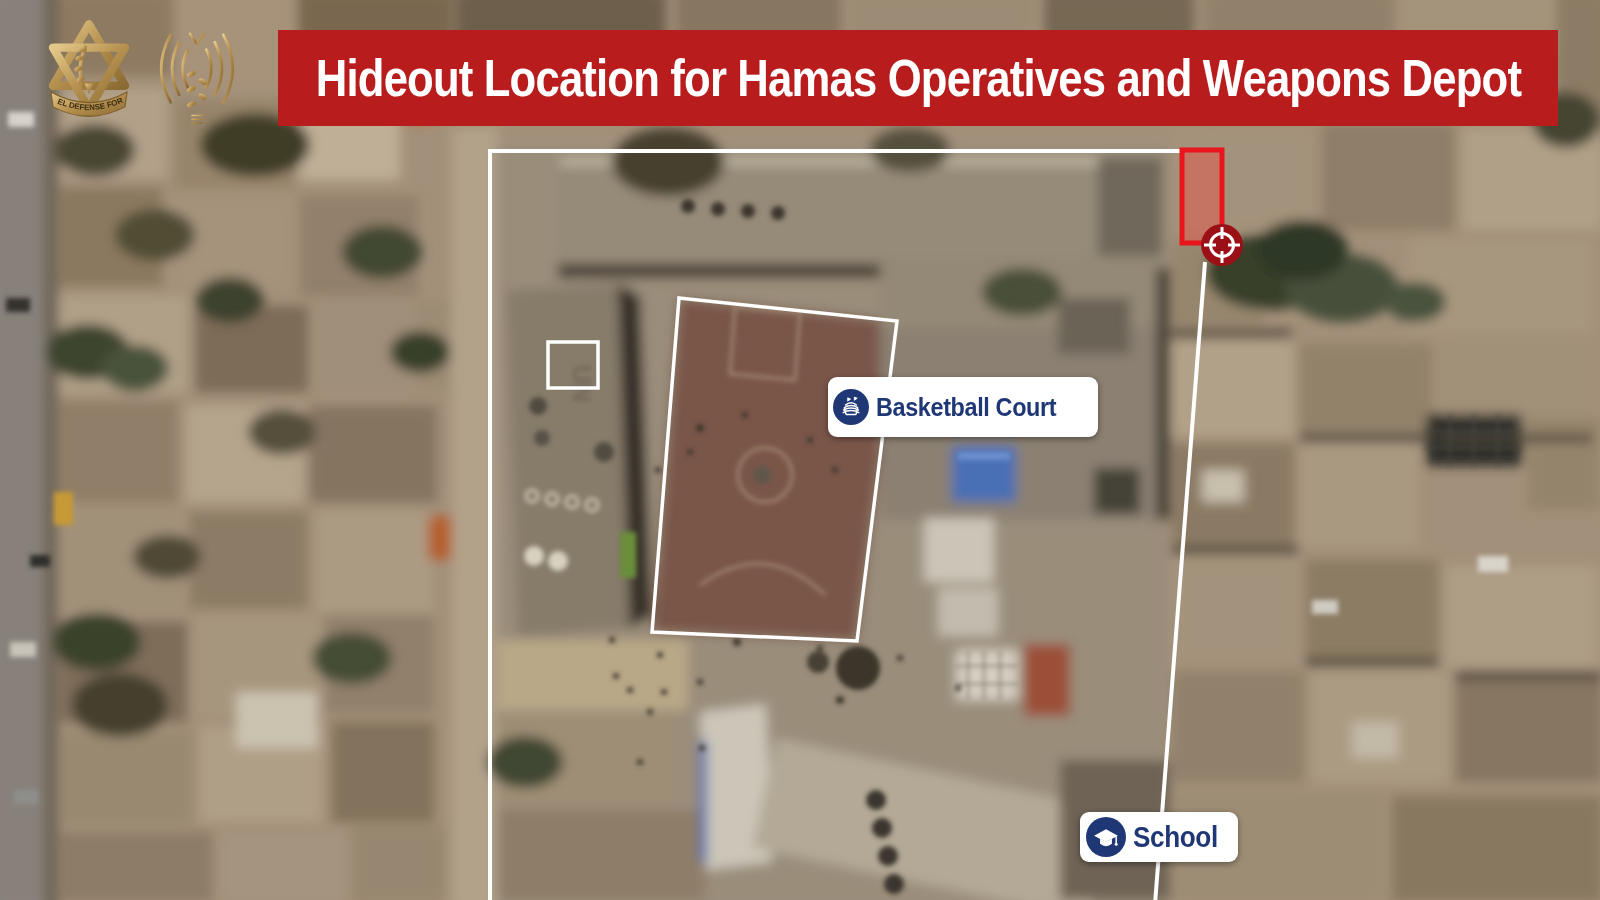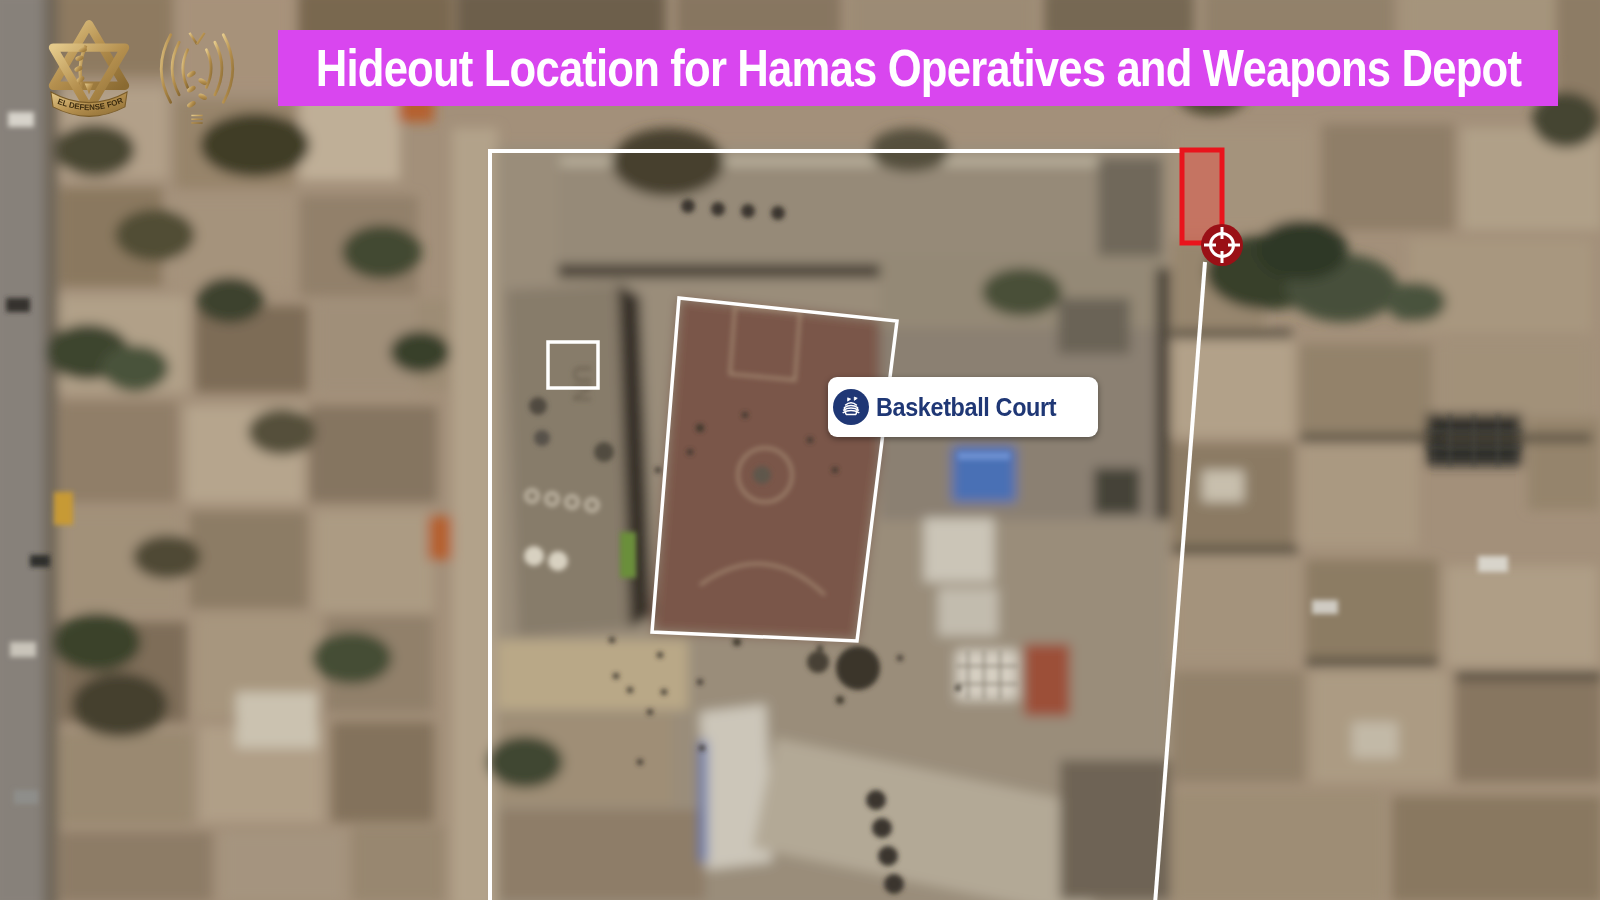--- a/index.html
+++ b/index.html
@@ -1,22 +1,22 @@
 <!DOCTYPE html>
 <html><head>
 <meta charset="utf-8">
 <style>
   html,body{margin:0;padding:0;background:#000;}
   .stage{position:relative;width:1600px;height:900px;overflow:hidden;
          font-family:"Liberation Sans",sans-serif;background:#a3907a;}
   .stage svg.sat{position:absolute;left:0;top:0;}
 
   
-  .banner{position:absolute;left:278px;top:30px;width:1280px;height:76px;
-          background:#d946ef;display:flex;align-items:center;justify-content:center;}
+  .banner{position:absolute;left:278px;top:30px;width:1280px;height:96px;
+          background:#b91c1c;display:flex;align-items:center;justify-content:center;}
   .banner .title{color:#ffffff;font-size:52px;font-weight:bold;white-space:nowrap;
           transform:scaleX(.84);letter-spacing:-1px;}
 
   
   .logo{position:absolute;}
   #logo-idf{left:36px;top:18px;width:106px;height:110px;}
   #logo-antenna{left:150px;top:22px;width:94px;height:110px;}
 
   
   .map-label{position:absolute;display:flex;align-items:center;background:#ffffff;
@@ -335,14 +335,25 @@
         <path d="M8.5,22 Q18,16.5 27.5,22"></path>
         <path d="M8,25 Q18,19.5 28,25"></path>
         <path d="M10,19 L12,27 M26,19 L24,27 M12,27 h12"></path>
         <path d="M14,11 v-4 l3.5,1.5 z" fill="#ffffff" stroke-width="1"></path>
         <path d="M22,10 v-4 l3.5,1.5 z" fill="#ffffff" stroke-width="1"></path>
       </svg>
     </span>
     <span class="txt">Basketball Court</span>
   </div>
 
+  <div class="map-label" id="label-school">
+    <span class="icon-circle">
+      <svg width="34" height="34" viewBox="0 0 40 40">
+        <polygon points="20,11 34,18.5 20,26 6,18.5" fill="#ffffff"></polygon>
+        <path d="M13,22 L13,28 Q20,33.5 27,28 L27,22 L20,25.7 Z" fill="#ffffff"></path>
+        <line x1="32" y1="19" x2="32" y2="27" stroke="#ffffff" stroke-width="1.8"></line>
+        <circle cx="32" cy="28.5" r="1.8" fill="#ffffff"></circle>
+      </svg>
+    </span>
+    <span class="txt">School</span>
+  </div>
 
 </div>
 
 </body></html>

